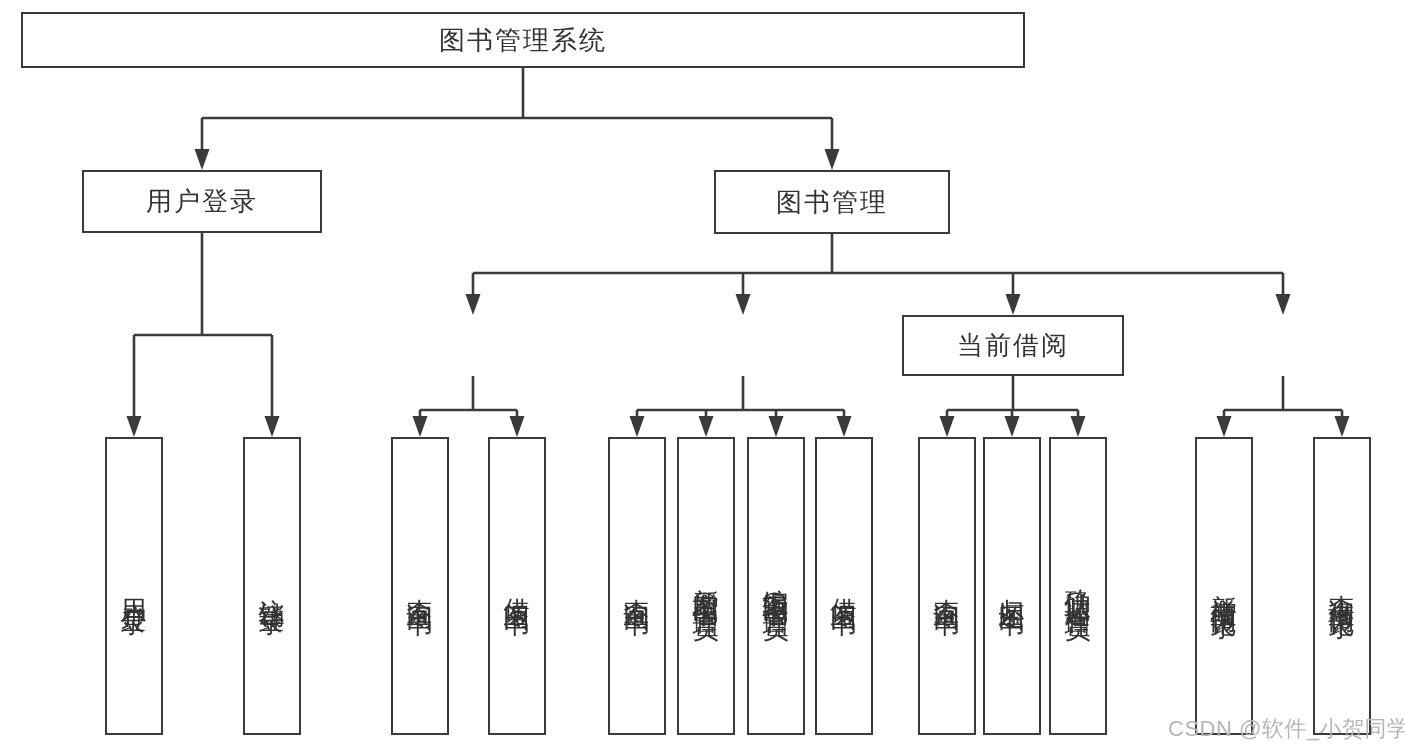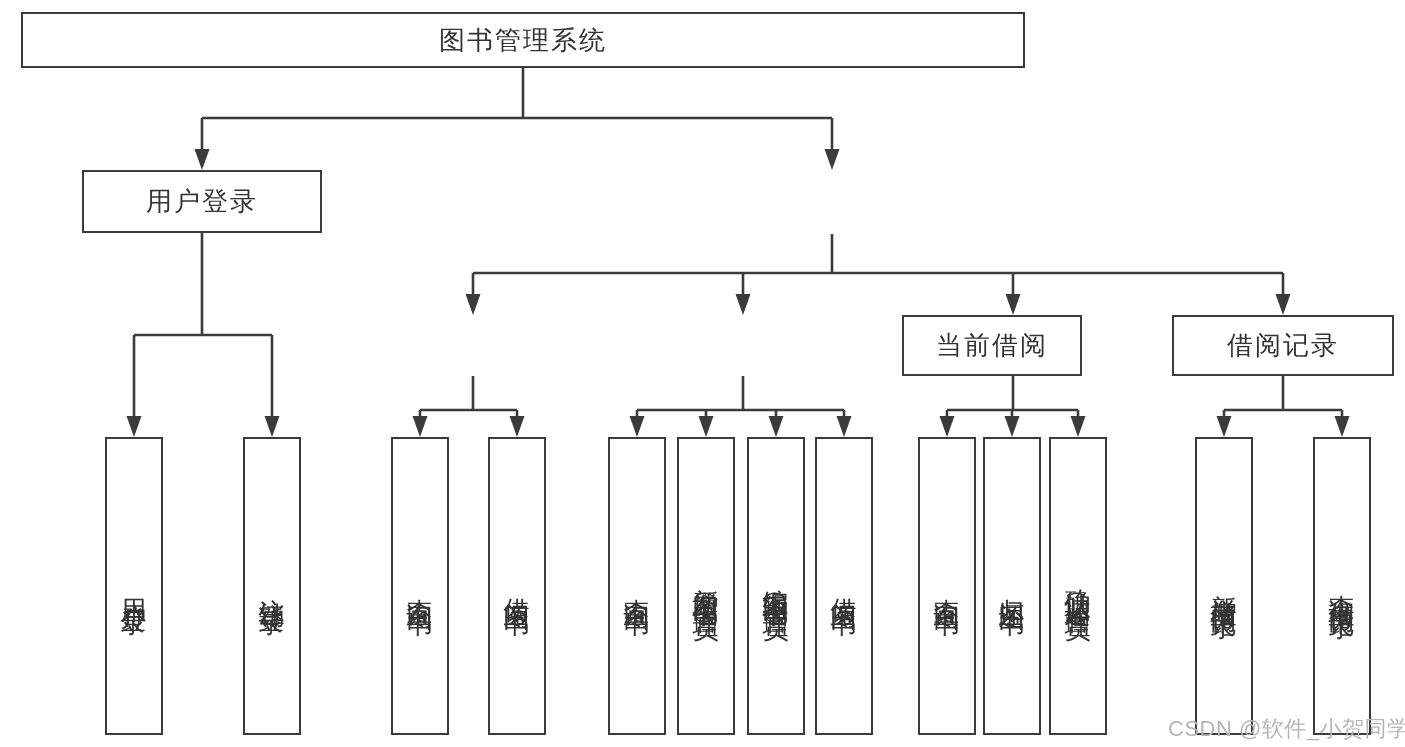--- a/index.html
+++ b/index.html
@@ -131,26 +131,26 @@
       <polygon points="1334.5,416 1349.5,416 1342,437"></polygon>
   </svg>
 
   <div class="node h-node" style="left:21px; top:12px; width:1004px; height:56px;">
     <span>图书管理系统</span>
   </div>
 
   <div class="node h-node" style="left:82px; top:170px; width:240px; height:63px;">
     <span>用户登录</span>
   </div>
+  <div class="node h-node" style="left:714px; top:170px; width:236px; height:64px;">
+    <span>图书管理</span>
+  </div>
 
-  <div class="node h-node" style="left:902px; top:315px; width:180px; height:61px;">
+  <div class="node h-node" style="left:902px; top:315px; width:222px; height:61px;">
     <span>当前借阅</span>
-  </div>
-  <div class="node h-node" style="left:1172px; top:315px; width:222px; height:61px;">
-    <span>借阅记录</span>
   </div>
 
   <div class="node v-node" style="left:105px; top:437px; width:58px; height:298px;">
     <span class="v-label">用户登录</span>
   </div>
   <div class="node v-node" style="left:243px; top:437px; width:58px; height:298px;">
     <span class="v-label">注销登录</span>
   </div>
 
   <div class="node v-node" style="left:391px; top:437px; width:58px; height:298px;">

